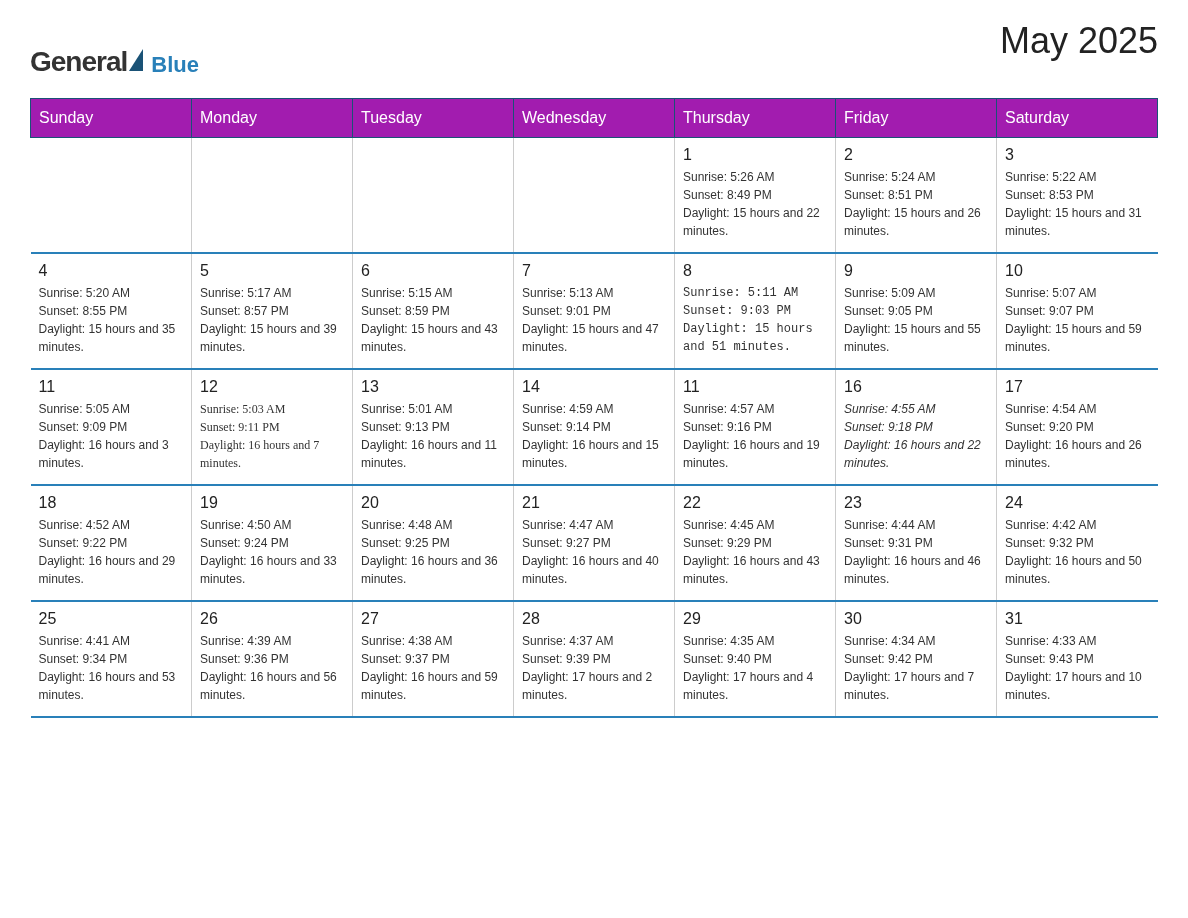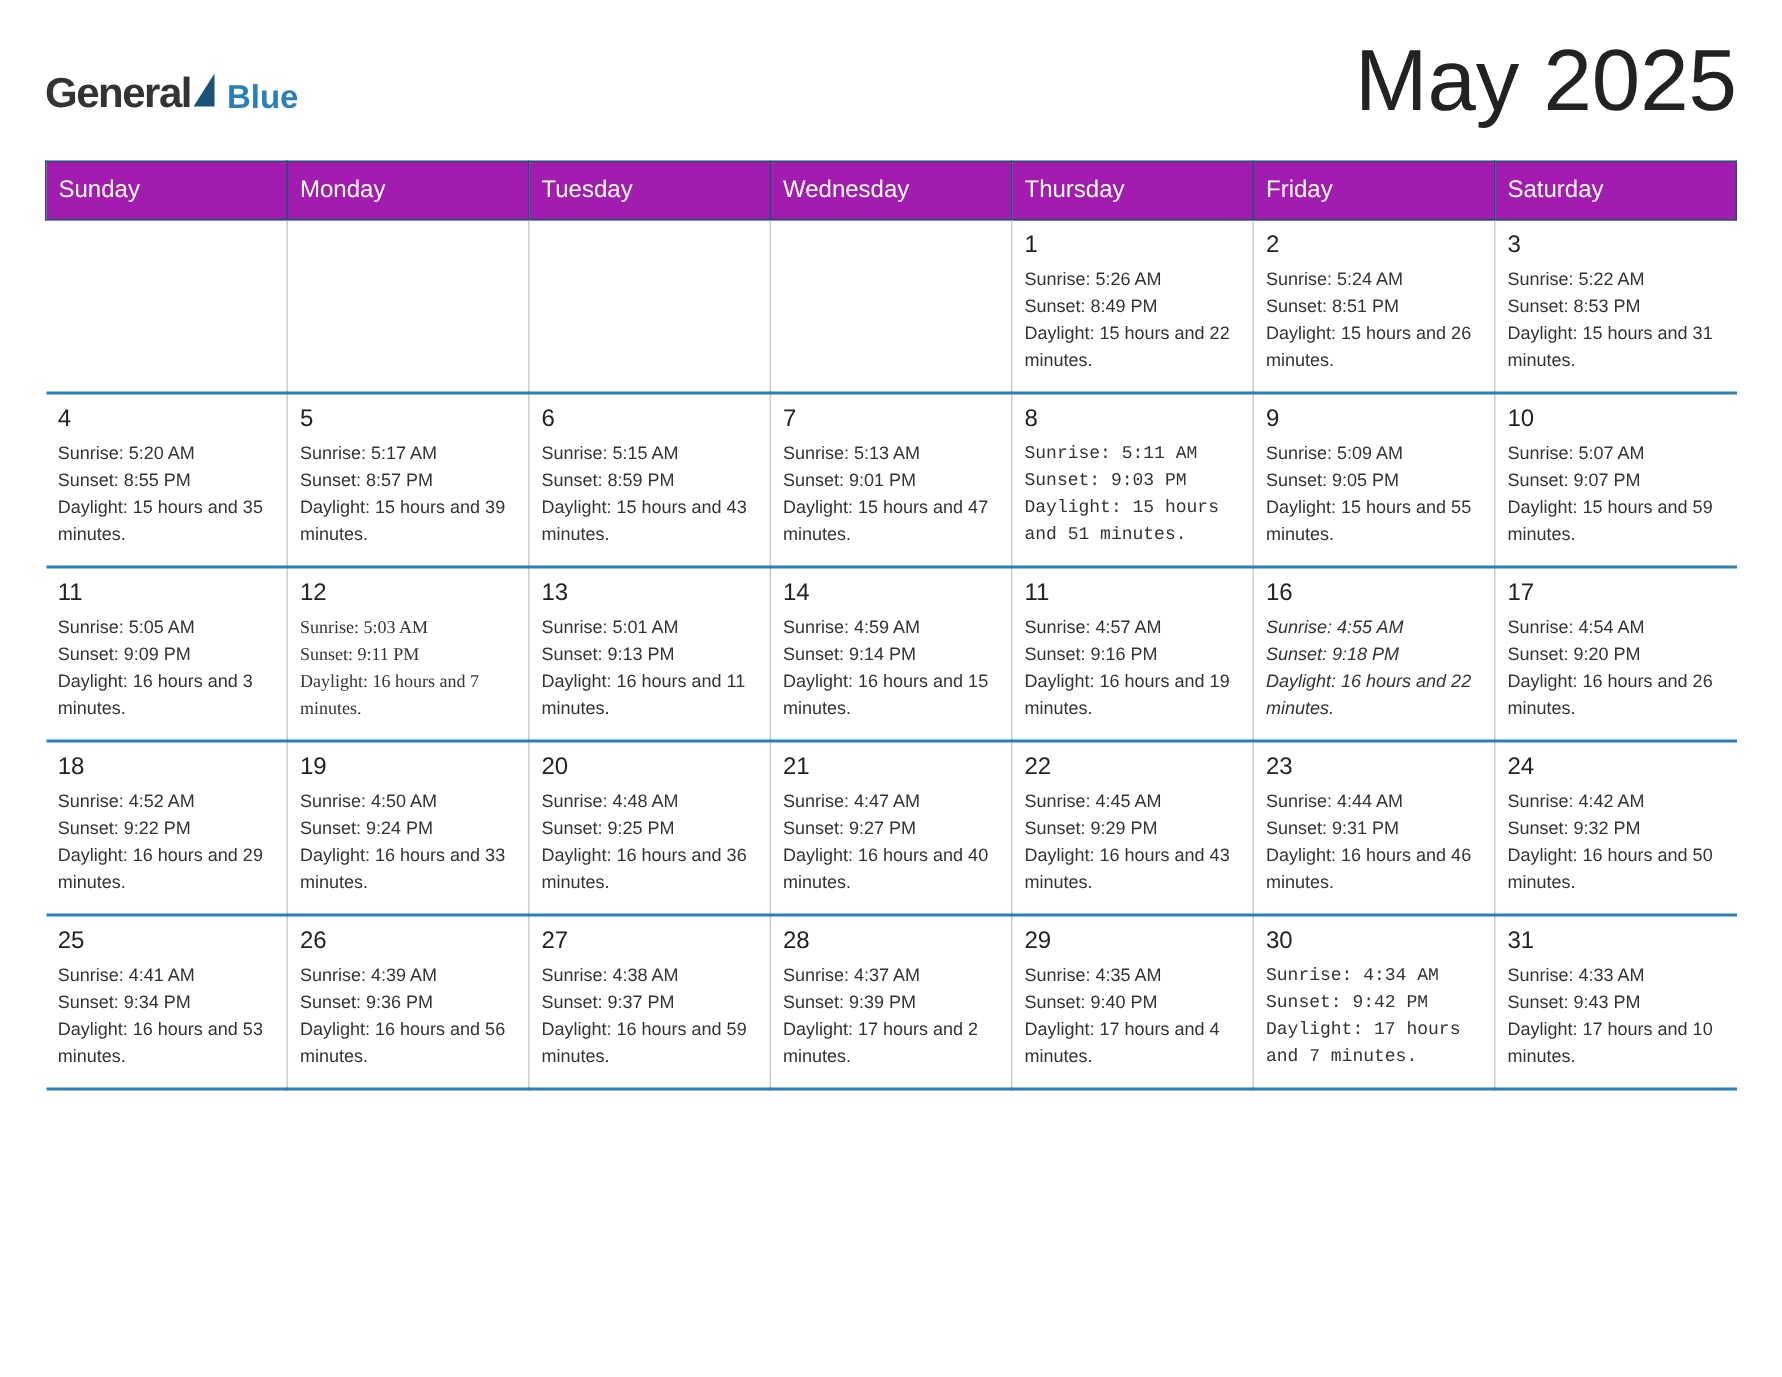--- a/index.html
+++ b/index.html
@@ -44,21 +44,21 @@
       color: #2980b9;
       font-size: 22px;
       font-weight: bold;
       margin-left: 4px;
       margin-top: -4px;
     }
     .title-section {
       text-align: right;
     }
     .month-title {
-      font-size: 58px;
+      font-size: 36px;
       font-weight: normal;
       color: #222;
     }
     .location-title {
       font-size: 22px;
       color: #333;
       margin-top: 4px;
     }
     table {
       width: 100%;
@@ -318,21 +318,21 @@
 Daylight: 17 hours and 2 minutes.</div>
         </td>
         <td>
           <div class="day-number">29</div>
           <div class="day-info" style="white-space: pre-line;">Sunrise: 4:35 AM
 Sunset: 9:40 PM
 Daylight: 17 hours and 4 minutes.</div>
         </td>
         <td>
           <div class="day-number">30</div>
-          <div class="day-info" style="white-space: pre-line; font-family: Liberation Mono, monospace;">Sunrise: 4:34 AM
+          <div class="day-info" style="white-space: pre-line;">Sunrise: 4:34 AM
 Sunset: 9:42 PM
 Daylight: 17 hours and 7 minutes.</div>
         </td>
         <td>
           <div class="day-number">31</div>
           <div class="day-info" style="white-space: pre-line;">Sunrise: 4:33 AM
 Sunset: 9:43 PM
 Daylight: 17 hours and 10 minutes.</div>
         </td>
       </tr>

